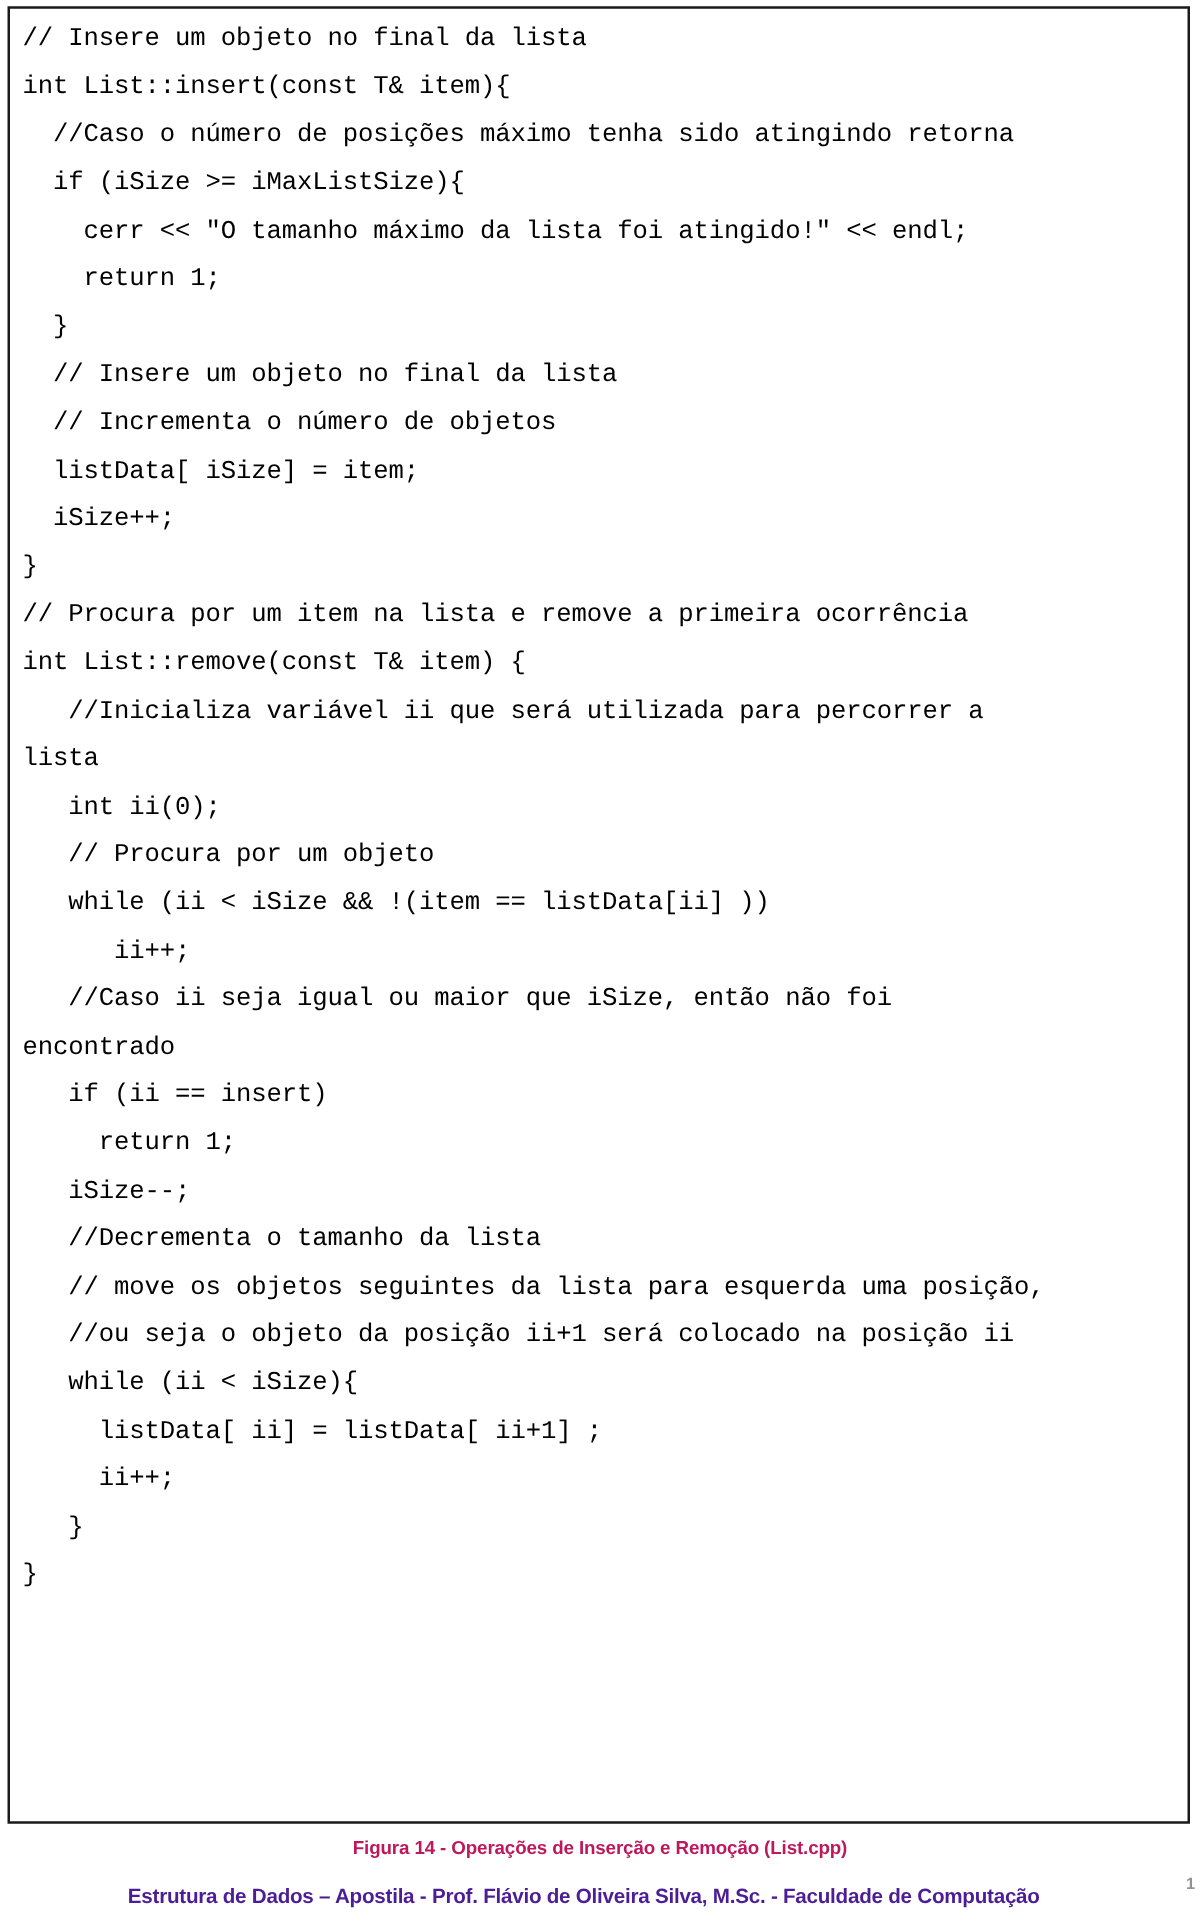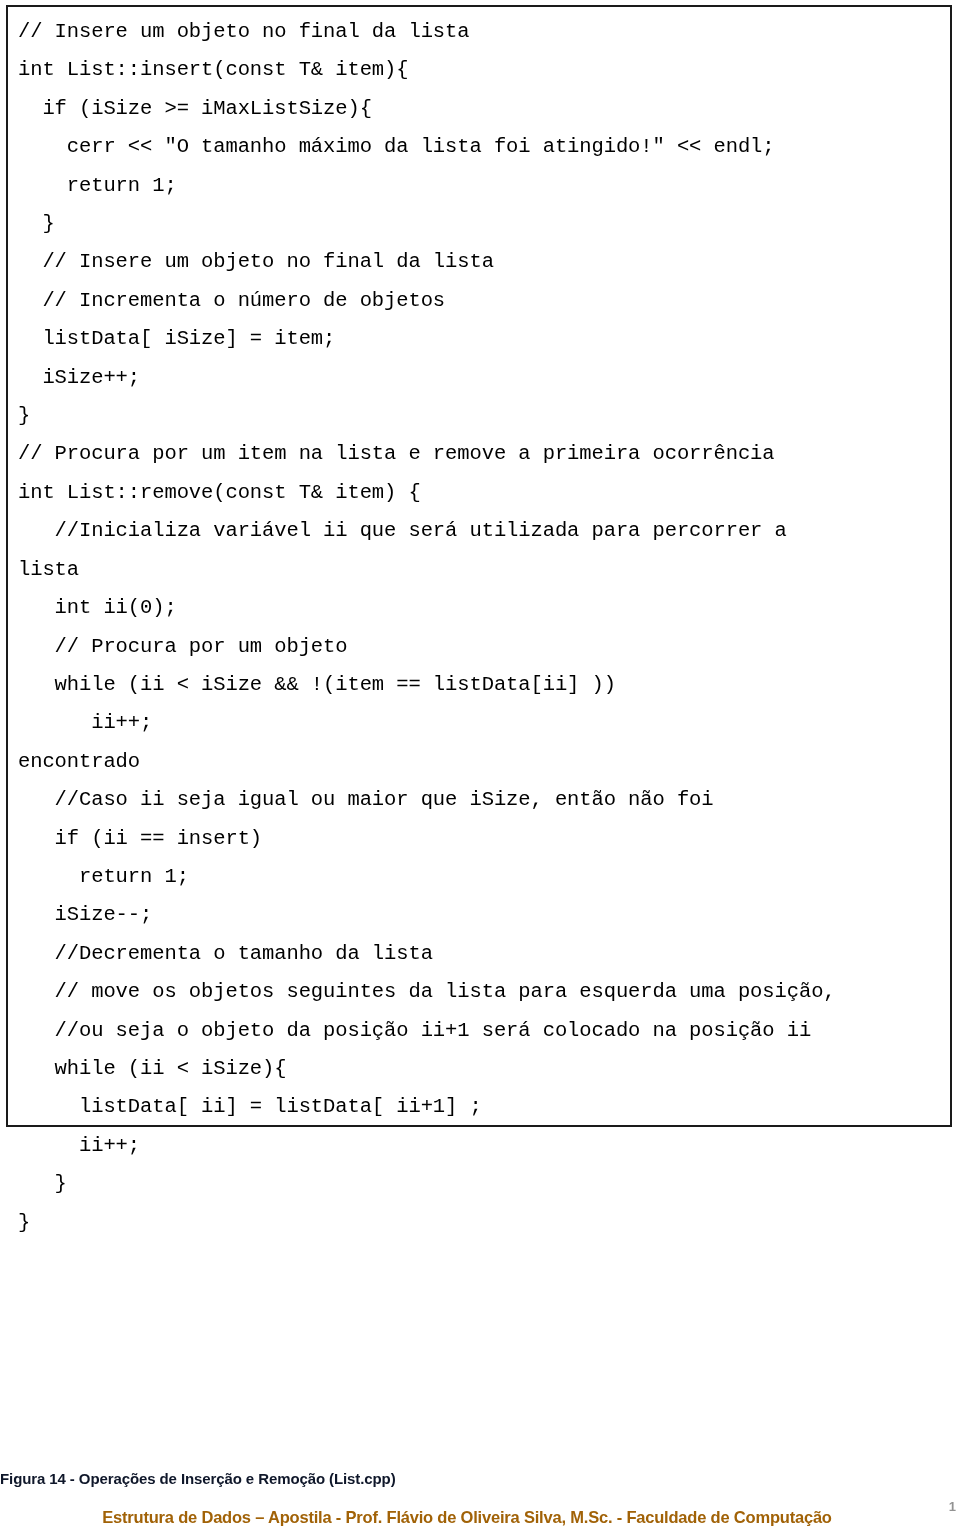--- a/index.html
+++ b/index.html
@@ -14,21 +14,21 @@
     overflow: hidden;
     font-family: "Liberation Serif", serif;
   }
 
   
   #code-figure {
     position: absolute;
     left: 6px;
     top: 5px;
     width: 946px;
-    height: 1122px;
+    height: 1454px;
     box-sizing: border-box;
     border: 2px solid #1a1a1a;
     background: #ffffff;
   }
 
   #code-listing {
     position: absolute;
     left: 0;
     top: 0;
     width: 100%;
@@ -46,46 +46,46 @@
     letter-spacing: -0.1px;
     min-height: 38.4px;
   }
 
   
   #figure-caption {
     position: absolute;
     left: 0;
     top: 1470px;
     width: 960px;
-    text-align: left;
+    text-align: center;
     font-family: "Liberation Sans", sans-serif;
     font-size: 15px;
     font-weight: bold;
-    color: #0f172a;
+    color: #be185d;
     letter-spacing: -0.1px;
   }
 
   
   #page-footer {
     position: absolute;
     left: 0;
     top: 1508px;
     width: 960px;
     height: 29px;
   }
   #footer-text {
     position: absolute;
     left: 0;
     top: 0;
     width: 934px;
     text-align: center;
     font-family: "Liberation Sans", sans-serif;
     font-size: 16.5px;
     font-weight: bold;
-    color: #a16207;
+    color: #4c1d95;
     letter-spacing: -0.2px;
     white-space: nowrap;
   }
   #page-number {
     position: absolute;
     right: 4px;
     top: -9px;
     font-family: "Liberation Sans", sans-serif;
     font-size: 13px;
     font-weight: bold;
@@ -93,39 +93,40 @@
     opacity: 0.55;
   }
 </style>
 </head>
 <body>
 
 <div id="code-figure">
   <div id="code-listing">
       <div class="code-line">// Insere um objeto no final da lista</div>
       <div class="code-line">int List::insert(const T&amp; item){</div>
+      <div class="code-line">  //Caso o número de posições máximo tenha sido atingindo retorna</div>
       <div class="code-line">  if (iSize &gt;= iMaxListSize){</div>
       <div class="code-line">    cerr &lt;&lt; "O tamanho máximo da lista foi atingido!" &lt;&lt; endl;</div>
       <div class="code-line">    return 1;</div>
       <div class="code-line">  }</div>
       <div class="code-line">  // Insere um objeto no final da lista</div>
       <div class="code-line">  // Incrementa o número de objetos</div>
       <div class="code-line">  listData[ iSize] = item;</div>
       <div class="code-line">  iSize++;</div>
       <div class="code-line">}</div>
       <div class="code-line">// Procura por um item na lista e remove a primeira ocorrência</div>
       <div class="code-line">int List::remove(const T&amp; item) {</div>
       <div class="code-line">   //Inicializa variável ii que será utilizada para percorrer a</div>
       <div class="code-line">lista</div>
       <div class="code-line">   int ii(0);</div>
       <div class="code-line">   // Procura por um objeto</div>
       <div class="code-line">   while (ii &lt; iSize &amp;&amp; !(item == listData[ii] ))</div>
       <div class="code-line">      ii++;</div>
+      <div class="code-line">   //Caso ii seja igual ou maior que iSize, então não foi</div>
       <div class="code-line">encontrado</div>
-      <div class="code-line">   //Caso ii seja igual ou maior que iSize, então não foi</div>
       <div class="code-line">   if (ii == insert)</div>
       <div class="code-line">     return 1;</div>
       <div class="code-line">   iSize--;</div>
       <div class="code-line">   //Decrementa o tamanho da lista</div>
       <div class="code-line">   // move os objetos seguintes da lista para esquerda uma posição,</div>
       <div class="code-line">   //ou seja o objeto da posição ii+1 será colocado na posição ii</div>
       <div class="code-line">   while (ii &lt; iSize){</div>
       <div class="code-line">     listData[ ii] = listData[ ii+1] ;</div>
       <div class="code-line">     ii++;</div>
       <div class="code-line">   }</div>

